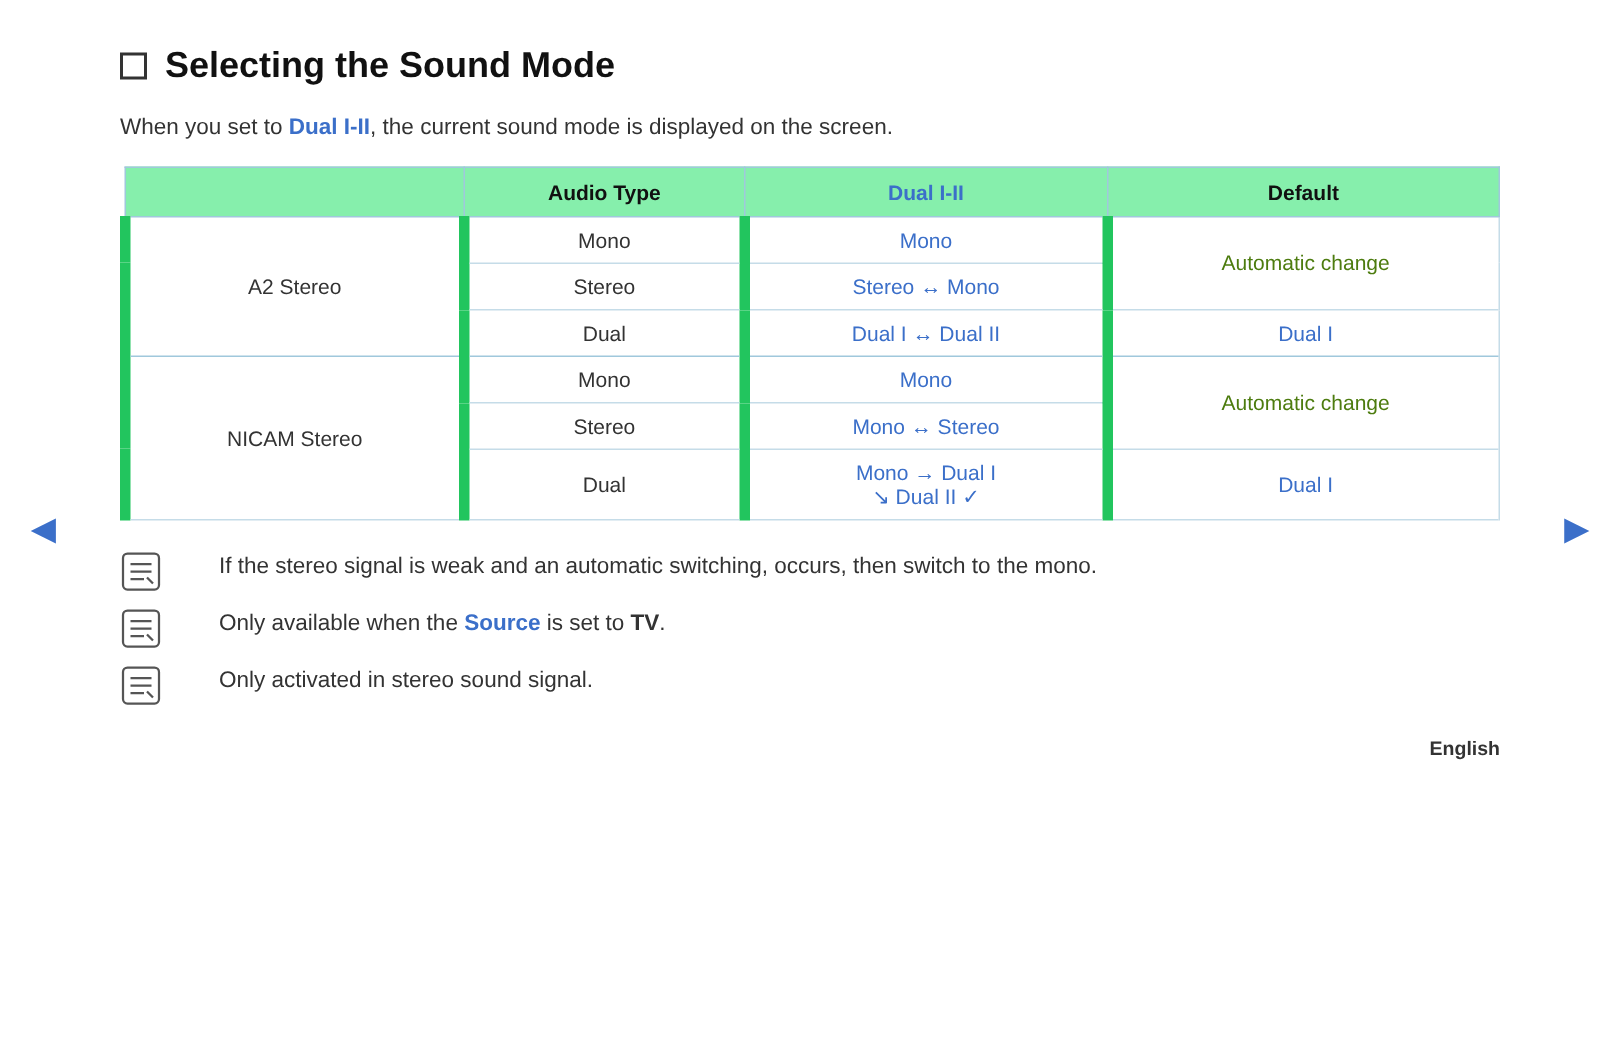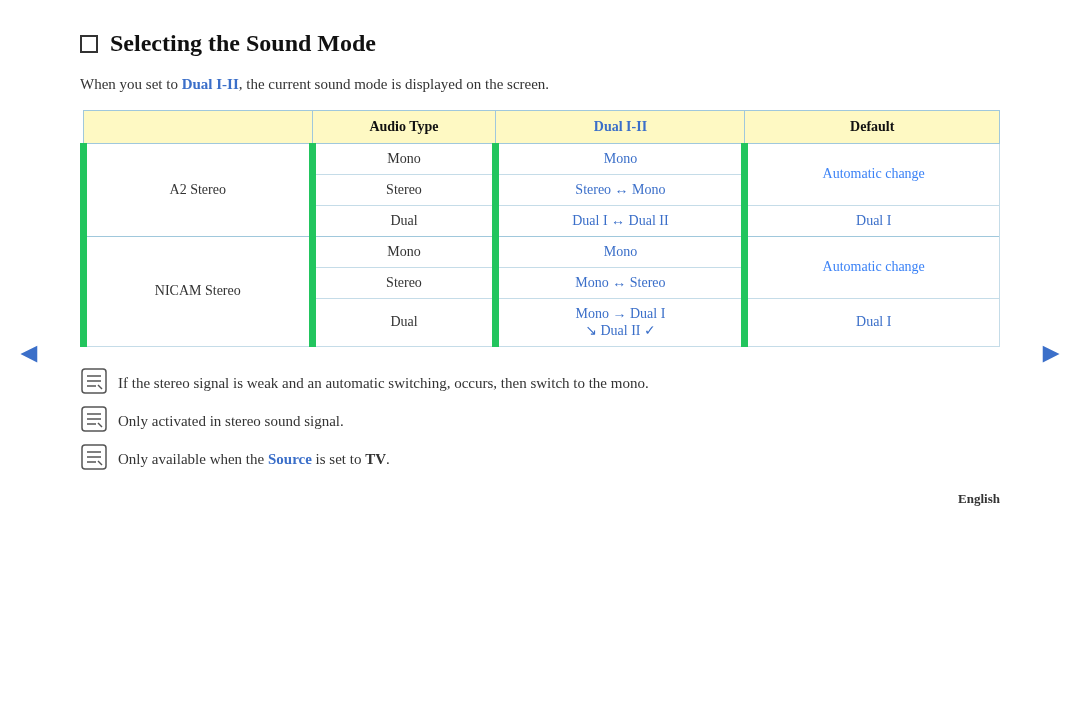--- a/index.html
+++ b/index.html
@@ -9,21 +9,20 @@
       font-size: 15px;
       color: #222;
       width: 1080px;
       height: 705px;
       overflow: hidden;
       position: relative;
     }
 
     .page-content {
       padding: 30px 80px 20px 80px;
-      font-family: Liberation Serif, serif;
     }
 
     .title-row {
       display: flex;
       align-items: center;
       margin-bottom: 16px;
     }
 
     .checkbox-icon {
       width: 18px;
@@ -53,21 +52,21 @@
 
     
     table {
       width: 100%;
       border-collapse: collapse;
       margin-bottom: 20px;
       font-size: 14px;
     }
 
     thead tr {
-      background-color: #fef9c3;
+      background-color: #86efac;
     }
 
     thead th {
       padding: 8px 12px;
       text-align: center;
       font-weight: bold;
       border: 1px solid #a0c8dc;
       color: #111;
     }
 
@@ -96,38 +95,39 @@
       text-align: center;
       vertical-align: middle;
     }
 
     tbody td.default-cell {
       color: #3b6fc9;
       margin-left: 20px;
     }
 
     tbody td.default-auto {
-      color: #3b82f6;
+      color: #4d7c0f;
     }
 
     .separator-row td {
       border-top: 1.5px solid #a0c8dc;
     }
 
     
     .notes-section {
       margin-top: 10px;
     }
 
     .note-item {
       display: flex;
-      align-items: flex-end;
+      align-items: flex-start;
       margin-bottom: 10px;
       font-size: 15px;
       line-height: 1.5;
+      gap: 28px;
     }
 
     .note-icon {
       flex-shrink: 0;
       width: 28px;
       height: 28px;
       margin-right: 10px;
       margin-top: 0px;
     }
 
@@ -247,34 +247,34 @@
     <div class="note-item">
       <div class="note-icon">
         <svg viewBox="0 0 28 28" fill="none" xmlns="http://www.w3.org/2000/svg">
           <rect x="2" y="2" width="24" height="24" rx="3" stroke="#555" stroke-width="1.5" fill="none"></rect>
           <line x1="7" y1="9" x2="21" y2="9" stroke="#555" stroke-width="1.5"></line>
           <line x1="7" y1="14" x2="21" y2="14" stroke="#555" stroke-width="1.5"></line>
           <line x1="7" y1="19" x2="16" y2="19" stroke="#555" stroke-width="1.5"></line>
           <path d="M18 18 L22 22" stroke="#555" stroke-width="1.5"></path>
         </svg>
       </div>
-      <span class="note-text">Only activated in stereo sound signal.</span>
+      <span class="note-text">Only available when the <span class="blue-text">Source</span> is set to <strong>TV</strong>.</span>
     </div>
 
     <div class="note-item">
       <div class="note-icon">
         <svg viewBox="0 0 28 28" fill="none" xmlns="http://www.w3.org/2000/svg">
           <rect x="2" y="2" width="24" height="24" rx="3" stroke="#555" stroke-width="1.5" fill="none"></rect>
           <line x1="7" y1="9" x2="21" y2="9" stroke="#555" stroke-width="1.5"></line>
           <line x1="7" y1="14" x2="21" y2="14" stroke="#555" stroke-width="1.5"></line>
           <line x1="7" y1="19" x2="16" y2="19" stroke="#555" stroke-width="1.5"></line>
           <path d="M18 18 L22 22" stroke="#555" stroke-width="1.5"></path>
         </svg>
       </div>
-      <span class="note-text">Only available when the <span class="blue-text">Source</span> is set to <strong>TV</strong>.</span>
+      <span class="note-text">Only activated in stereo sound signal.</span>
     </div>
 
   </div>
 
   <div class="footer">
     <span>English</span>
   </div>
 
 </div>
 

